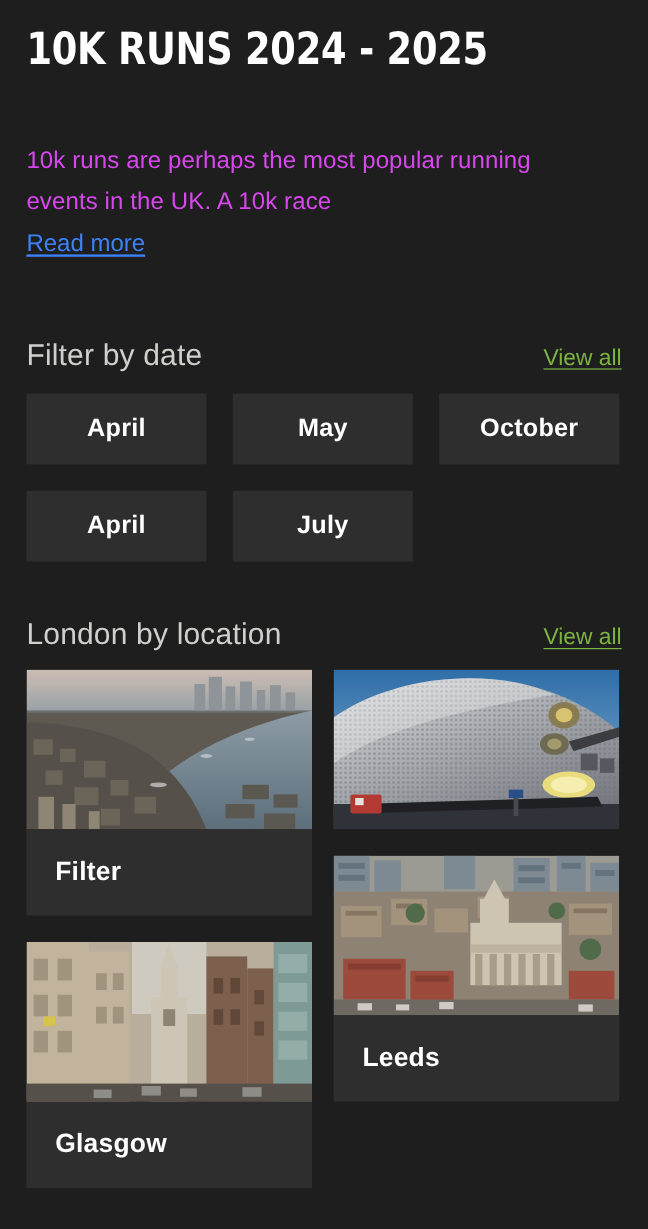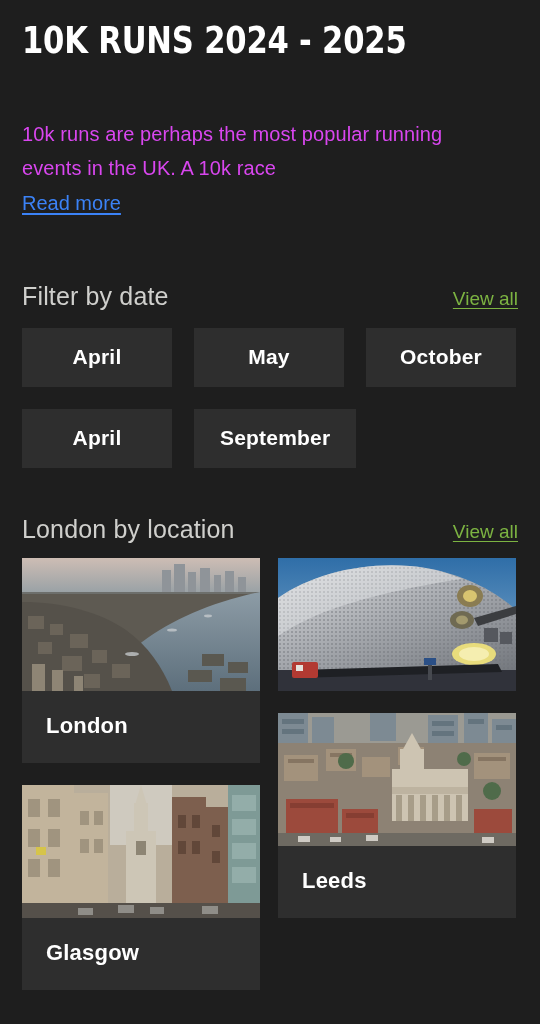--- a/index.html
+++ b/index.html
@@ -132,21 +132,21 @@
     <div class="section-head">
       <span class="section-label">Filter by date</span>
       <a class="view-all">View all</a>
     </div>
 
     <div class="months">
       <button class="month-chip">April</button>
       <button class="month-chip">May</button>
       <button class="month-chip">October</button>
       <button class="month-chip">April</button>
-      <button class="month-chip">September</button>
+      <button class="month-chip">July</button>
     </div>
   </div>
 
   
   <div class="sec-locations">
     <div class="section-head">
       <span class="section-label">London by location</span>
       <a class="view-all">View all</a>
     </div>
 
@@ -201,21 +201,21 @@
                 <rect x="166" y="112" width="24" height="12"></rect>
                   <rect x="198" y="120" width="26" height="13"></rect>
               </g>
               <g fill="#c9cdd0" opacity="0.75">
                 <ellipse cx="110" cy="96" rx="7" ry="2"></ellipse>
                   <ellipse cx="150" cy="72" rx="5" ry="1.6"></ellipse>
                 <ellipse cx="186" cy="58" rx="4" ry="1.4"></ellipse>
               </g>
             </svg>
           </div>
-          <div class="loc-name">London</div>
+          <div class="loc-name">Filter</div>
         </div>
 
         <div class="loc-card">
           <div class="loc-photo">
             <svg viewBox="0 0 238 133" width="238" height="133" preserveAspectRatio="none">
               <rect width="238" height="133" fill="#b9ae9b"></rect>
               <rect x="88" y="0" width="62" height="60" fill="#cfcabf"></rect>
               <g fill="#c2b49c">
                 <rect x="0" y="0" width="52" height="133"></rect>
                 <rect x="52" y="8" width="34" height="125"></rect>

